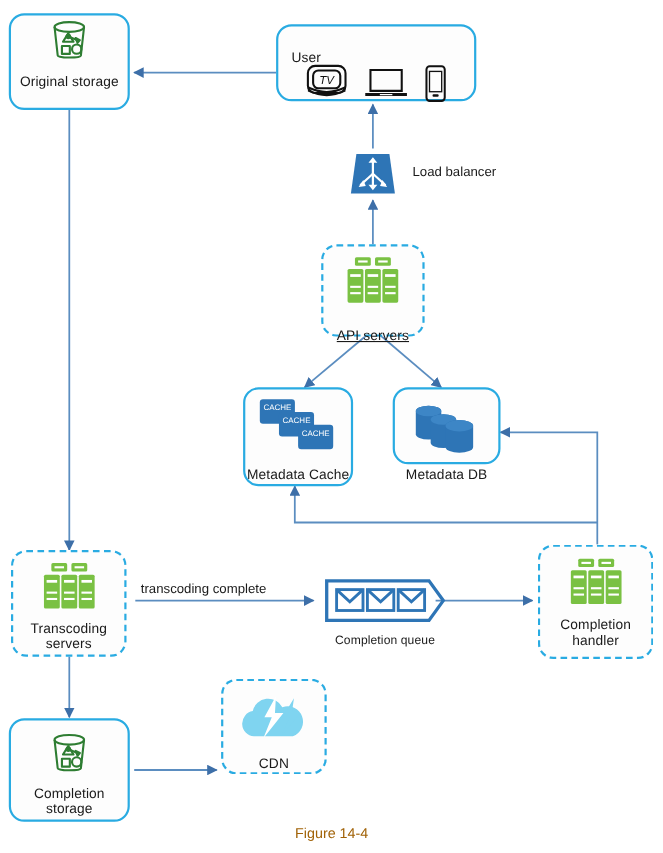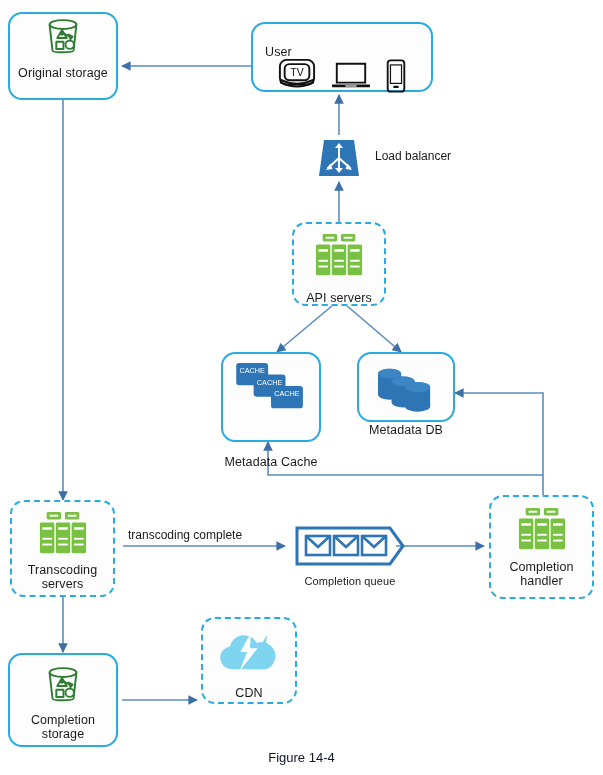--- a/index.html
+++ b/index.html
@@ -10,21 +10,21 @@
 
   .node{position:absolute;box-sizing:border-box;display:flex;flex-direction:column;
         align-items:center;justify-content:flex-start;}
   .solid-box{border:2px solid #29ABE2;border-radius:14px;background:#fdfdfd;}
   .dashed-box{border:2px dashed #29ABE2;border-radius:14px;background:#fdfdfd;}
   .plain{background:transparent;}
   .label{font-size:12.5px;line-height:14px;text-align:center;color:#1a1a1a;
          letter-spacing:.1px;}
   .label.sm{font-size:11px;line-height:13px;}
   .icons-row{display:flex;align-items:center;justify-content:center;gap:8px;}
-  .caption{position:absolute;width:603px;text-align:center;font-size:13px;color:#0f172a;}
+  .caption{position:absolute;width:603px;text-align:center;font-size:13px;color:#a16207;}
   .free-label{position:absolute;font-size:12px;color:#1a1a1a;white-space:nowrap;}
 </style>
 </head>
 <body>
 
 <div id="canvas">
 
   <svg class="wires" viewBox="0 0 603 775">
     <defs>
       <marker id="ah" viewBox="0 0 10 10" refX="9" refY="5" markerWidth="6" markerHeight="6" orient="auto-start-reverse">
@@ -72,21 +72,21 @@
           <circle cx="23" cy="20" r="1.6" fill="#2E7D32"></circle>
           <path d="M30,21.5 l4,2 l-2.2,2.6 z" fill="#2E7D32"></path>
         </g>
       </svg>
     </span>
     <div class="label" style="margin-top:2px;">Original storage</div>
   </div>
 
   <div class="node solid-box" style="left:251px;top:22px;width:182px;height:70px;align-items:flex-start;padding:5px 10px;">
     <div class="label" style="margin-left:2px;margin-top:16px;">User</div>
-    <div class="icons-row" style="width:100%;justify-content:center;margin-top:-2px;gap:10px;">
+    <div class="icons-row" style="width:100%;justify-content:center;margin-top:-2px;gap:10px;font-style:italic;">
       <span>
         <svg width="42" height="38" viewBox="0 0 44 40">
           <rect x="4" y="3" width="36" height="26" rx="7" fill="none" stroke="#111" stroke-width="2"></rect>
           <rect x="9" y="7.5" width="26" height="17" rx="5" fill="none" stroke="#111" stroke-width="2"></rect>
           <path d="M5,24 Q22,32 39,24 L39,27 Q22,35 5,27 Z" fill="none" stroke="#111" stroke-width="2"></path>
           <text x="22" y="20" font-size="11" font-family="Liberation Sans, sans-serif" text-anchor="middle" fill="#111">TV</text>
         </svg>
       </span>
       <span>
         <svg width="46" height="36" viewBox="0 0 48 38">
@@ -141,24 +141,24 @@
             <rect x="7.5" y="36" width="10" height="2"></rect>
           <rect x="24" y="19" width="10" height="2.6"></rect>
             <rect x="24" y="30" width="10" height="2"></rect>
             <rect x="24" y="36" width="10" height="2"></rect>
           <rect x="40.5" y="19" width="10" height="2.6"></rect>
             <rect x="40.5" y="30" width="10" height="2"></rect>
             <rect x="40.5" y="36" width="10" height="2"></rect>
         </g>
       </svg>
     </span>
-    <div class="label" style="margin-top:8px;">API servers</div>
-  </div>
-
-  <div class="node solid-box" style="left:221px;top:352px;width:100px;height:90px;padding-top:6px;gap:32px;">
+    <div class="label" style="margin-top:14px;text-decoration:underline;">API servers</div>
+  </div>
+
+  <div class="node solid-box" style="left:221px;top:352px;width:100px;height:90px;padding-top:6px;">
     <span>
       <svg width="78" height="58" viewBox="0 0 80 60">
         <g>
           <rect x="4" y="3" width="33" height="23" rx="3" fill="#2E75B6"></rect>
           <text x="20.5" y="13.5" font-size="7.5" font-family="Liberation Sans, sans-serif" text-anchor="middle" fill="#fff">CACHE</text>
           <rect x="22" y="15" width="33" height="23" rx="3" fill="#2E75B6"></rect>
           <text x="38.5" y="25.5" font-size="7.5" font-family="Liberation Sans, sans-serif" text-anchor="middle" fill="#fff">CACHE</text>
           <rect x="40" y="27" width="33" height="23" rx="3" fill="#2E75B6"></rect>
           <text x="56.5" y="37.5" font-size="7.5" font-family="Liberation Sans, sans-serif" text-anchor="middle" fill="#fff">CACHE</text>
         </g>

